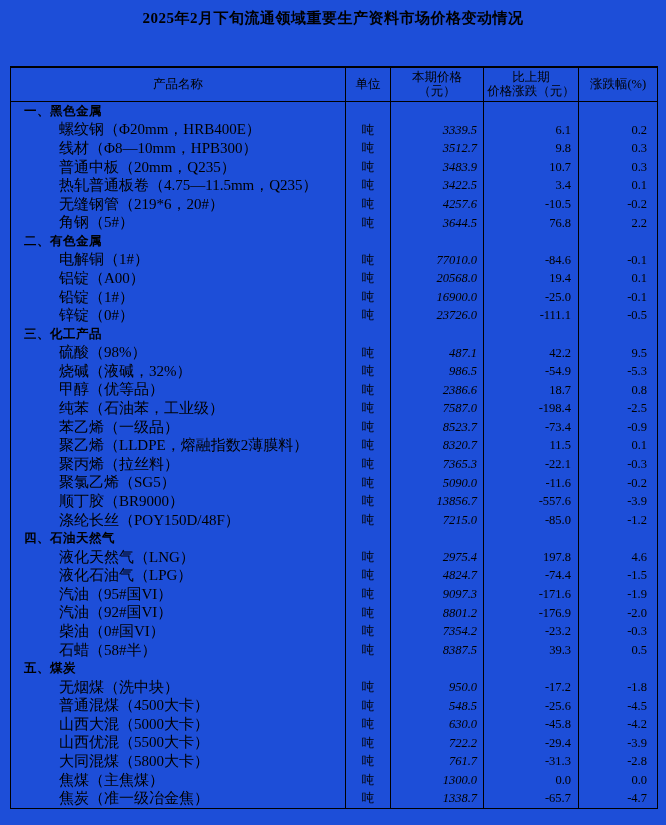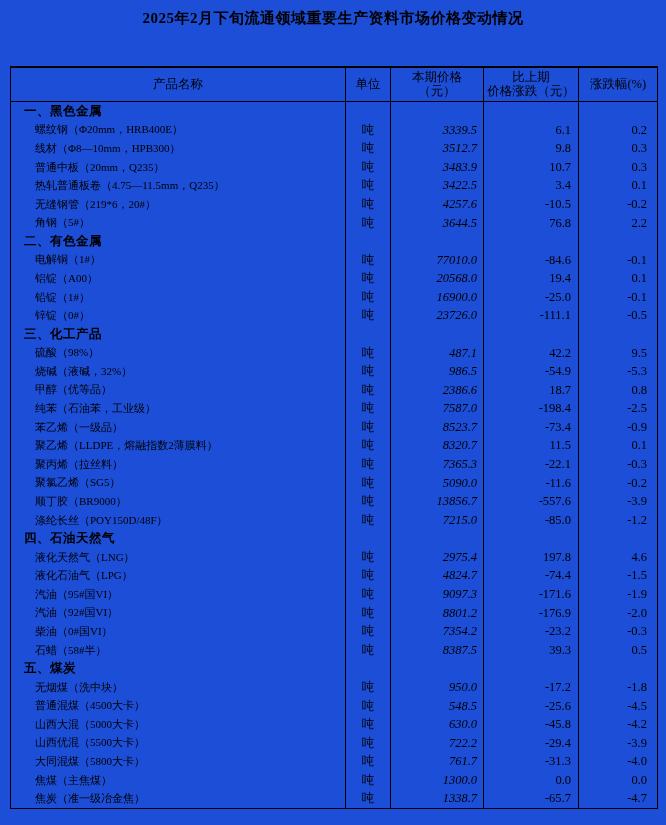--- a/index.html
+++ b/index.html
@@ -61,21 +61,21 @@
   }
   tbody td:first-child{border-left:none;}
   tbody td:last-child{border-right:none;}
   td.section-name{
     font-weight:bold;
     font-size:12.5px;
     padding-left:13px;
     letter-spacing:0.5px;
     margin-left:24px;
   }
-  td.name{padding-left:24px;font-size:11px;}
+  td.name{padding-left:48px;font-size:15px;}
   td.unit{text-align:center;font-size:12.5px;}
   td.num{
     text-align:right;
     font-size:12.5px;
     font-family:"Liberation Serif","DejaVu Serif",serif;
   }
   td.num.price{padding-right:6px;font-style:italic;}
   td.num.change{padding-right:7px;}
   td.num.pct{padding-right:10px;}
 </style>
@@ -348,21 +348,21 @@
           <td class="unit">吨</td>
           <td class="num price">722.2</td>
           <td class="num change">-29.4</td>
           <td class="num pct">-3.9</td>
         </tr>
         <tr>
           <td class="name">大同混煤（5800大卡）</td>
           <td class="unit">吨</td>
           <td class="num price">761.7</td>
           <td class="num change">-31.3</td>
-          <td class="num pct">-4.0</td>
+          <td class="num pct">-2.8</td>
         </tr>
         <tr>
           <td class="name">焦煤（主焦煤）</td>
           <td class="unit">吨</td>
           <td class="num price">1300.0</td>
           <td class="num change">0.0</td>
           <td class="num pct">0.0</td>
         </tr>
         <tr>
           <td class="name">焦炭（准一级冶金焦）</td>

